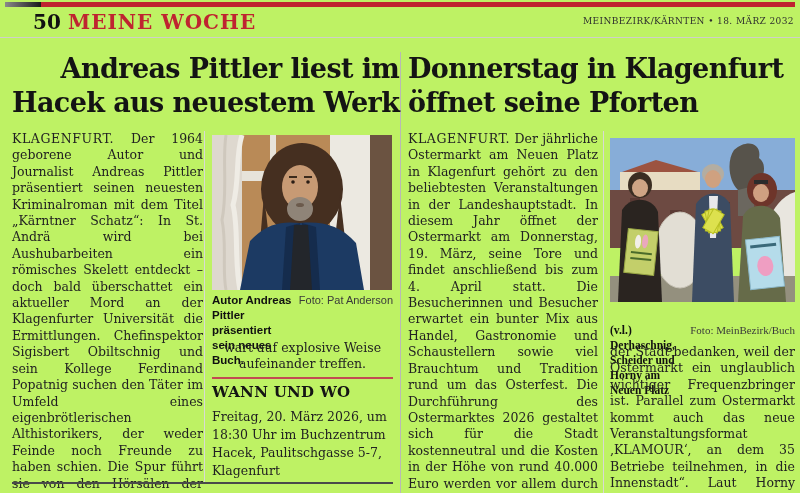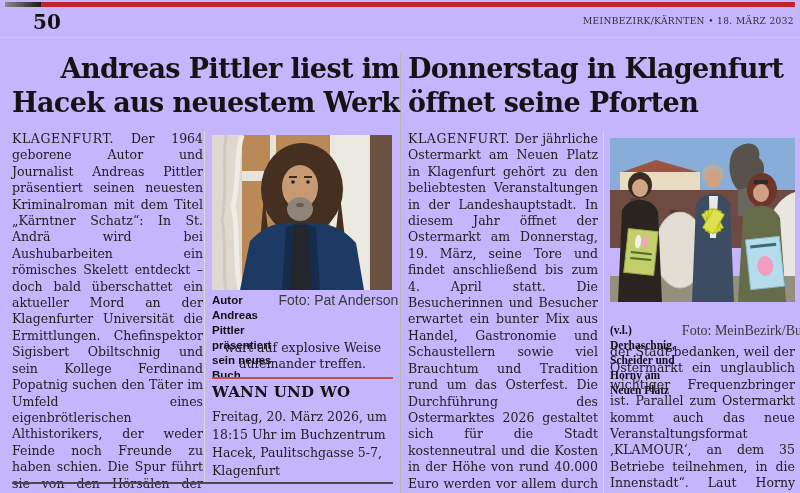--- a/index.html
+++ b/index.html
@@ -1,16 +1,16 @@
 <!DOCTYPE html>
 <html lang="de"><head>
 <meta charset="utf-8">
 <style>
   html,body{margin:0;padding:0;background:#e9e9e9;}
-  .page{position:relative;width:800px;height:493px;background:#c4b5fd;overflow:hidden;
+  .page{position:relative;width:800px;height:493px;background:#bef264;overflow:hidden;
         font-family:"DejaVu Serif",serif;color:#1c1c1c;}
   
   .bar-black{position:absolute;left:5px;top:2px;width:36px;height:5px;
              background:linear-gradient(90deg,#8a8a8a,#1a1a1a);}
   .bar-red{position:absolute;left:41px;top:2px;width:754px;height:5px;background:#bf2430;}
   
   .pagenum{position:absolute;left:33px;top:10px;font-size:20px;font-weight:bold;color:#111;}
   .section{position:absolute;left:68px;top:10px;font-size:20px;font-weight:bold;color:#bf2430;letter-spacing:1px;}
   .edition{position:absolute;right:6px;top:16px;font-size:9px;letter-spacing:.4px;color:#2e2e2e;}
   .hdr-rule{position:absolute;left:0;top:37px;width:800px;height:1px;background:#cfcfca;}
@@ -38,31 +38,32 @@
   .bottom-rule-left{position:absolute;left:12px;top:482px;width:381px;height:2px;background:#4a4a4a;}
   
   figure{margin:0;padding:0;position:absolute;overflow:hidden;}
   .photo-left{left:212px;top:135px;width:180px;height:155px;}
   .photo-right{left:610px;top:138px;width:185px;height:164px;}
   figure svg{display:block;width:100%;height:100%;}
   .caption{position:absolute;display:flex;justify-content:space-between;align-items:flex-start;
            font-family:"Liberation Sans",sans-serif;font-weight:bold;font-size:11.5px;line-height:15px;color:#101010;}
   .cap-left{left:212px;top:293px;width:181px;}
   .cap-right{left:610px;top:323px;width:185px;font-family:Liberation Serif, serif;}
-  .credit{font-weight:normal;font-size:14px;color:#3a3a3a;white-space:nowrap;margin-left:7px;}
+  .credit{font-weight:normal;font-size:11px;color:#3a3a3a;white-space:nowrap;margin-left:7px;}
 </style>
 </head>
 <body>
 
 <div class="page">
 
   <div class="bar-black"></div>
   <div class="bar-red"></div>
 
   <span class="pagenum">50</span>
+  <span class="section">MEINE WOCHE</span>
   <span class="edition">MEINBEZIRK/KÄRNTEN • 18. MÄRZ 2032</span>
   <div class="hdr-rule"></div>
 
   <div class="vrule v-cols-left"></div>
   <div class="vrule v-main"></div>
   <div class="vrule v-cols-right"></div>
 
   <div class="headline hl-left">
     <div>Andreas Pittler liest im</div>
     <div>Hacek aus neuestem Werk</div>
@@ -103,21 +104,21 @@
     <span>Autor Andreas Pittler präsentiert sein neues Buch.</span>
     <span class="credit">Foto: Pat Anderson</span>
   </div>
 
   <div class="bodycol col-l2cont">
     <p>wart auf explosive Weise aufeinander treffen.</p>
   </div>
 
   <div class="infobox-rule"></div>
   <div class="infobox-title">WANN UND WO</div>
-  <div class="infobox-text">Freitag, 20. März 2026, um 18:15 Uhr im Buchzentrum Hacek, Paulitschgasse 5-7, Klagenfurt</div>
+  <div class="infobox-text">Freitag, 20. März 2026, um 18:30 Uhr im Buchzentrum Hacek, Paulitschgasse 5-7, Klagenfurt</div>
   <div class="bottom-rule-left"></div>
 
   <div class="headline hl-right">
     <div>Donnerstag in Klagenfurt</div>
     <div>öffnet seine Pforten</div>
   </div>
 
   <div class="bodycol col-r1">
     <p><span class="kicker">KLAGENFURT.</span> <span>Der jährliche Ostermarkt am Neuen Platz in Klagenfurt gehört zu den beliebtesten Veranstaltungen in der Landeshauptstadt. In diesem Jahr öffnet der Ostermarkt am Donnerstag, 19. März, seine Tore und findet anschließend bis zum 4. April statt. Die Besucherinnen und Besucher erwartet ein bunter Mix aus Handel, Gastronomie und Schaustellern sowie viel Brauchtum und Tradition rund um das Osterfest. Die Durchführung des Ostermarktes 2026 gestaltet sich für die Stadt kostenneutral und die Kosten in der Höhe von rund 40.000 Euro werden vor allem durch die Standmieten und die Sponsoren getragen.</span></p>
 

